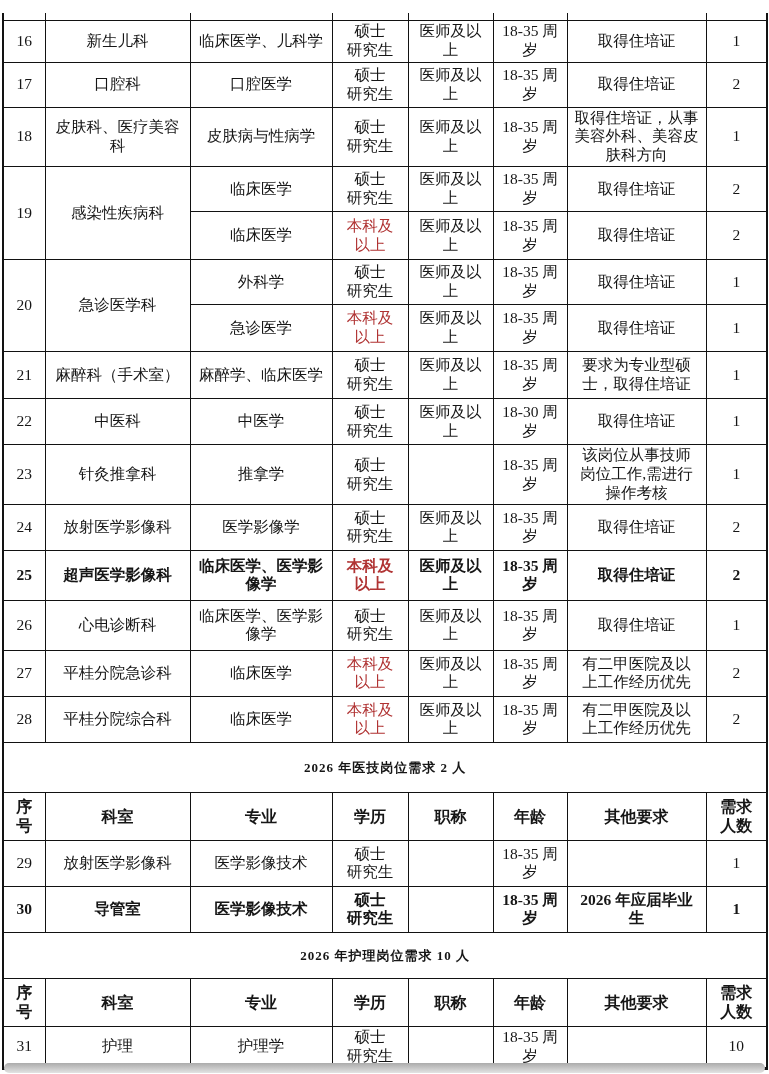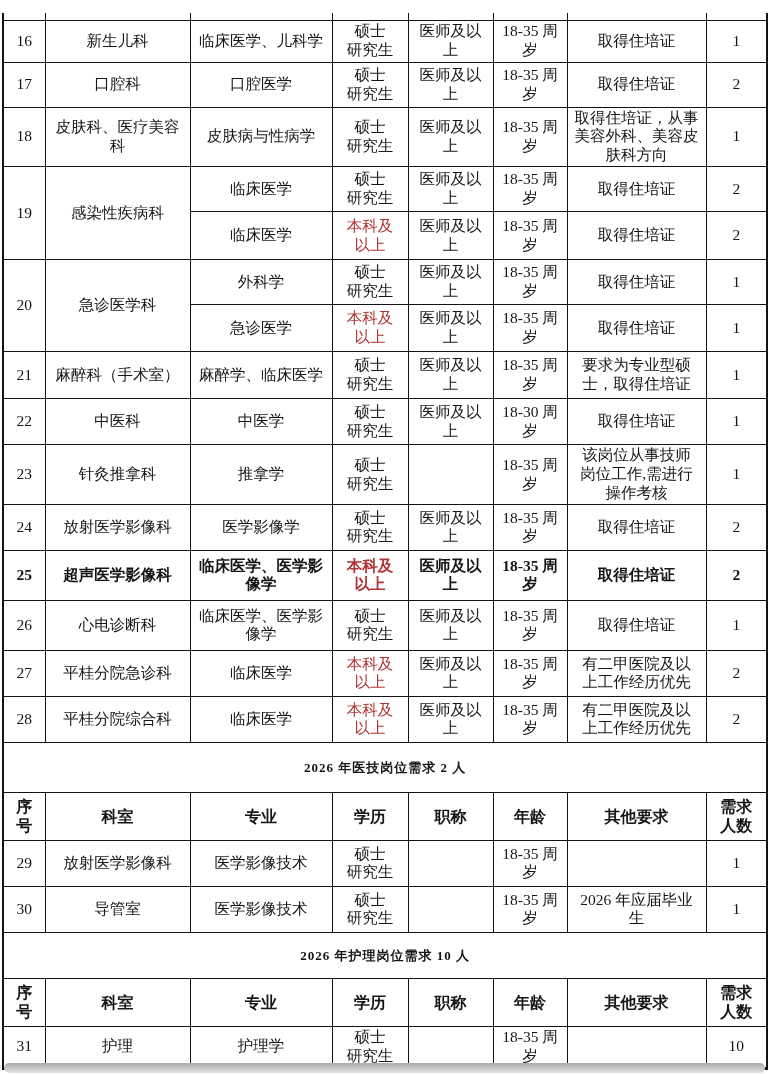--- a/index.html
+++ b/index.html
@@ -279,21 +279,21 @@
           <td>放射医学影像科</td>
           <td>医学影像技术</td>
           <td>硕士
 研究生</td>
           <td></td>
           <td>18-35 周
 岁</td>
           <td></td>
           <td>1</td>
         </tr>
-        <tr style="height: 46px;">
+        <tr style="height: 46px; font-weight: bold;">
           <td>30</td>
           <td>导管室</td>
           <td>医学影像技术</td>
           <td>硕士
 研究生</td>
           <td></td>
           <td>18-35 周
 岁</td>
           <td>2026 年应届毕业
 生</td>

